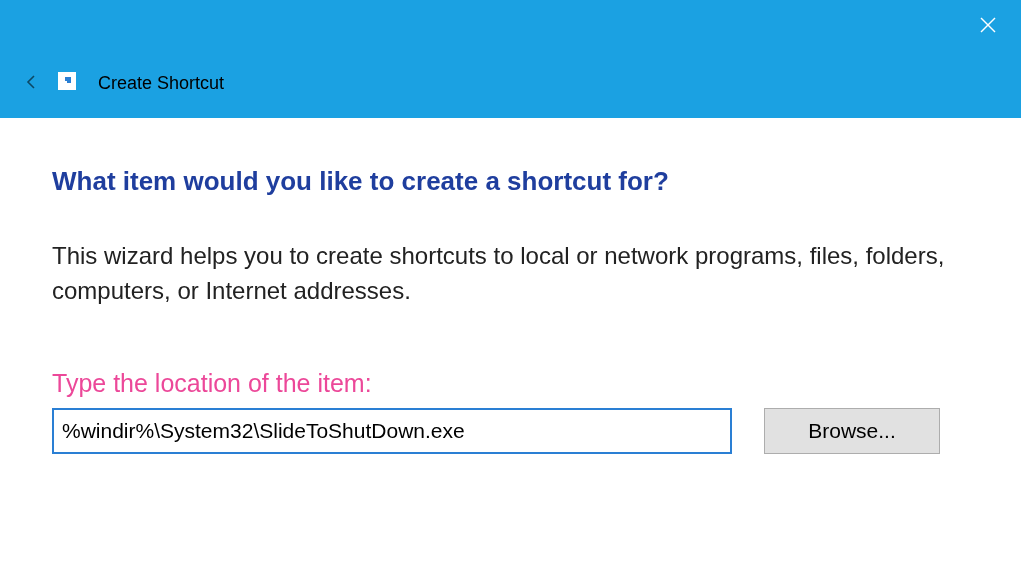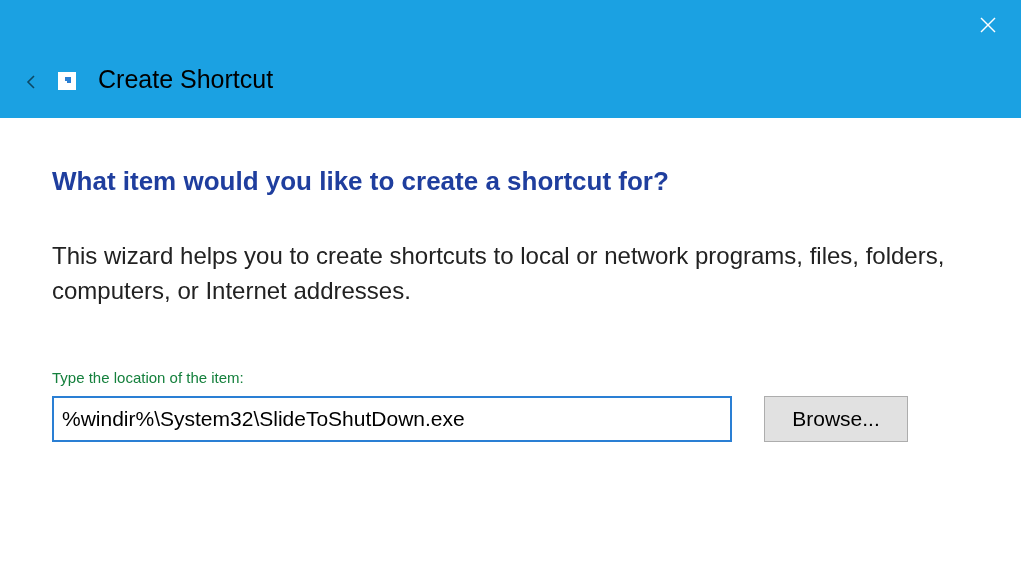--- a/index.html
+++ b/index.html
@@ -35,21 +35,21 @@
       height: 18px;
       background: #fff;
       display: flex;
       align-items: center;
       justify-content: center;
       margin-right: 22px;
       margin-bottom: 6px;
     }
     .wiz-icon svg { display: block; }
     .title {
-      font-size: 25px;
+      font-size: 18px;
       color: #000;
       font-weight: 400;
       padding-bottom: 2px;
     }
     .close-btn {
       position: absolute;
       top: 4px;
       right: 6px;
       width: 54px;
       height: 42px;
@@ -68,43 +68,43 @@
       font-weight: 700;
       margin-bottom: 42px;
     }
     .description {
       color: #222;
       font-size: 24px;
       line-height: 1.45;
       margin-bottom: 60px;
     }
     .field-label {
-      color: #15803d;
-      font-size: 15px;
+      color: #ec4899;
+      font-size: 25px;
       margin-bottom: 10px;
       margin-top: 32px;
     }
     .field-row {
       display: flex;
       align-items: stretch;
       gap: 32px;
       margin-bottom: 64px;
     }
     .location-input {
       flex: 0 0 680px;
       height: 46px;
       border: 2px solid #2a7fd4;
       font-size: 21px;
       font-family: inherit;
       padding: 0 8px;
       color: #000;
       outline: none;
     }
     .browse-btn {
-      width: 144px;
+      width: 176px;
       height: 46px;
       background: #e1e1e1;
       border: 1px solid #adadad;
       font-size: 21px;
       font-family: inherit;
       color: #000;
       cursor: pointer;
     }
     .continue-text {
       color: #222;

